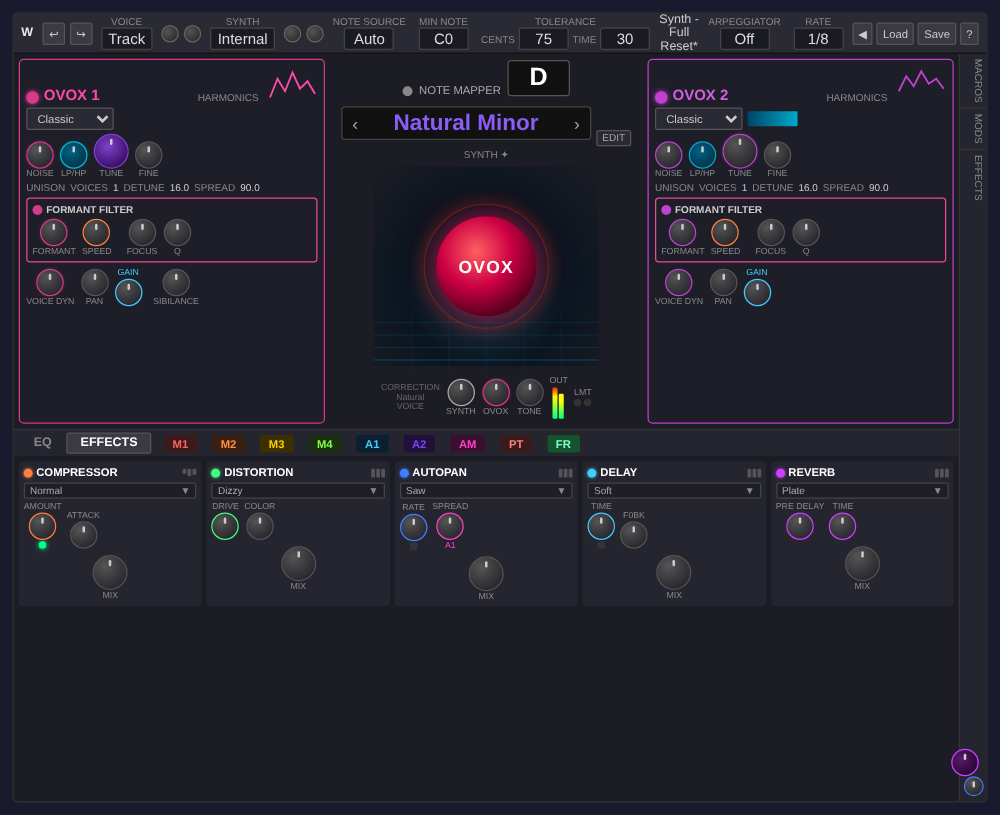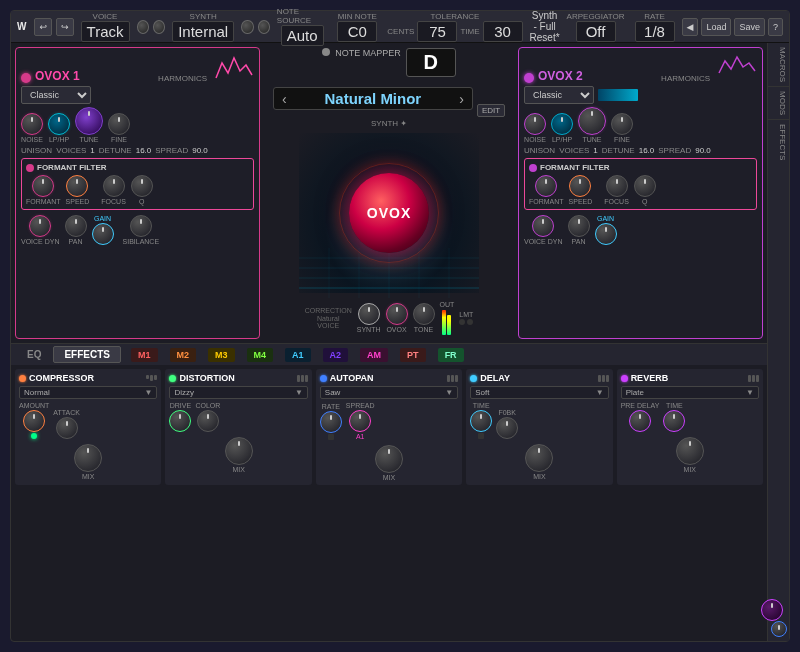--- a/index.html
+++ b/index.html
@@ -61,21 +61,21 @@
     .top-bar-label {
       font-size: 8px;
       color: #888;
       text-transform: uppercase;
     }
     .top-bar-value {
       background: #1a1a22;
       border: 1px solid #444;
       border-radius: 2px;
       color: #ddd;
-      font-size: 15px;
+      font-size: 12px;
       padding: 1px 5px;
       min-width: 40px;
       text-align: center;
     }
     .top-bar-knob {
       width: 14px;
       height: 14px;
       border-radius: 50%;
       background: radial-gradient(circle at 35% 35%, #555, #222);
       border: 1px solid #666;
@@ -243,21 +243,21 @@
       position: relative;
     }
     .note-mapper-area {
       display: flex;
       flex-direction: column;
       align-items: center;
       width: 100%;
     }
     .note-mapper-header {
       display: flex;
-      align-items: flex-start;
+      align-items: flex-end;
       gap: 5px;
       margin-bottom: 3px;
     }
     .note-dot {
       width: 8px;
       height: 8px;
       border-radius: 50%;
       background: #888;
     }
     .note-mapper-label {
@@ -281,22 +281,22 @@
       align-items: center;
       gap: 8px;
       background: #111;
       border: 1px solid #444;
       border-radius: 3px;
       padding: 2px 8px;
       width: 200px;
       justify-content: space-between;
     }
     .scale-name {
-      color: #7dd3fc;
-      font-size: 15px;
+      color: #8b5cf6;
+      font-size: 18px;
       font-weight: bold;
     }
     .nav-arrow {
       color: #aaa;
       font-size: 14px;
       cursor: pointer;
     }
     .edit-btn {
       font-size: 8px;
       color: #aaa;

